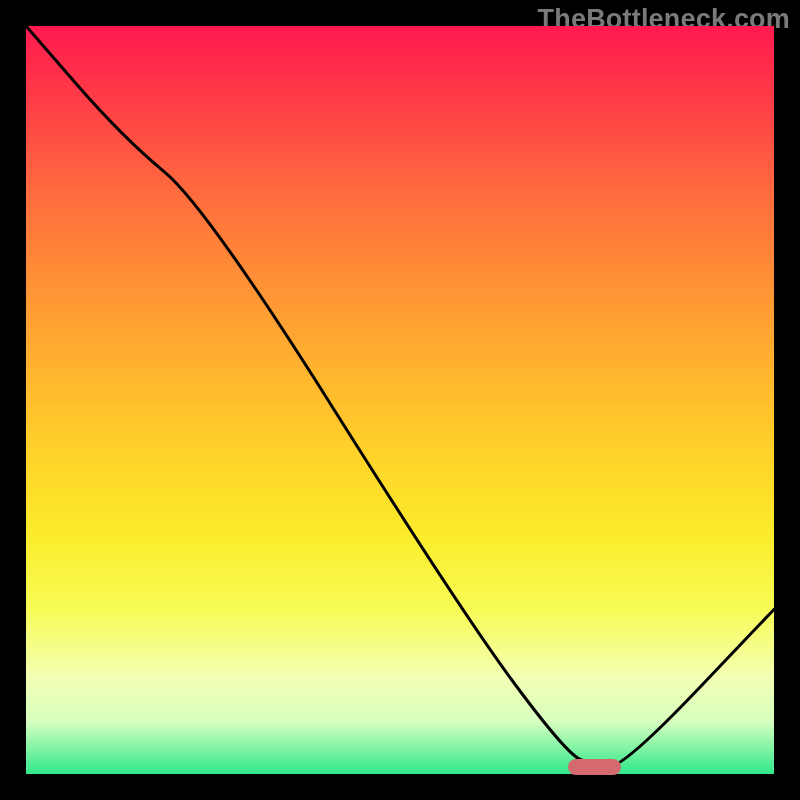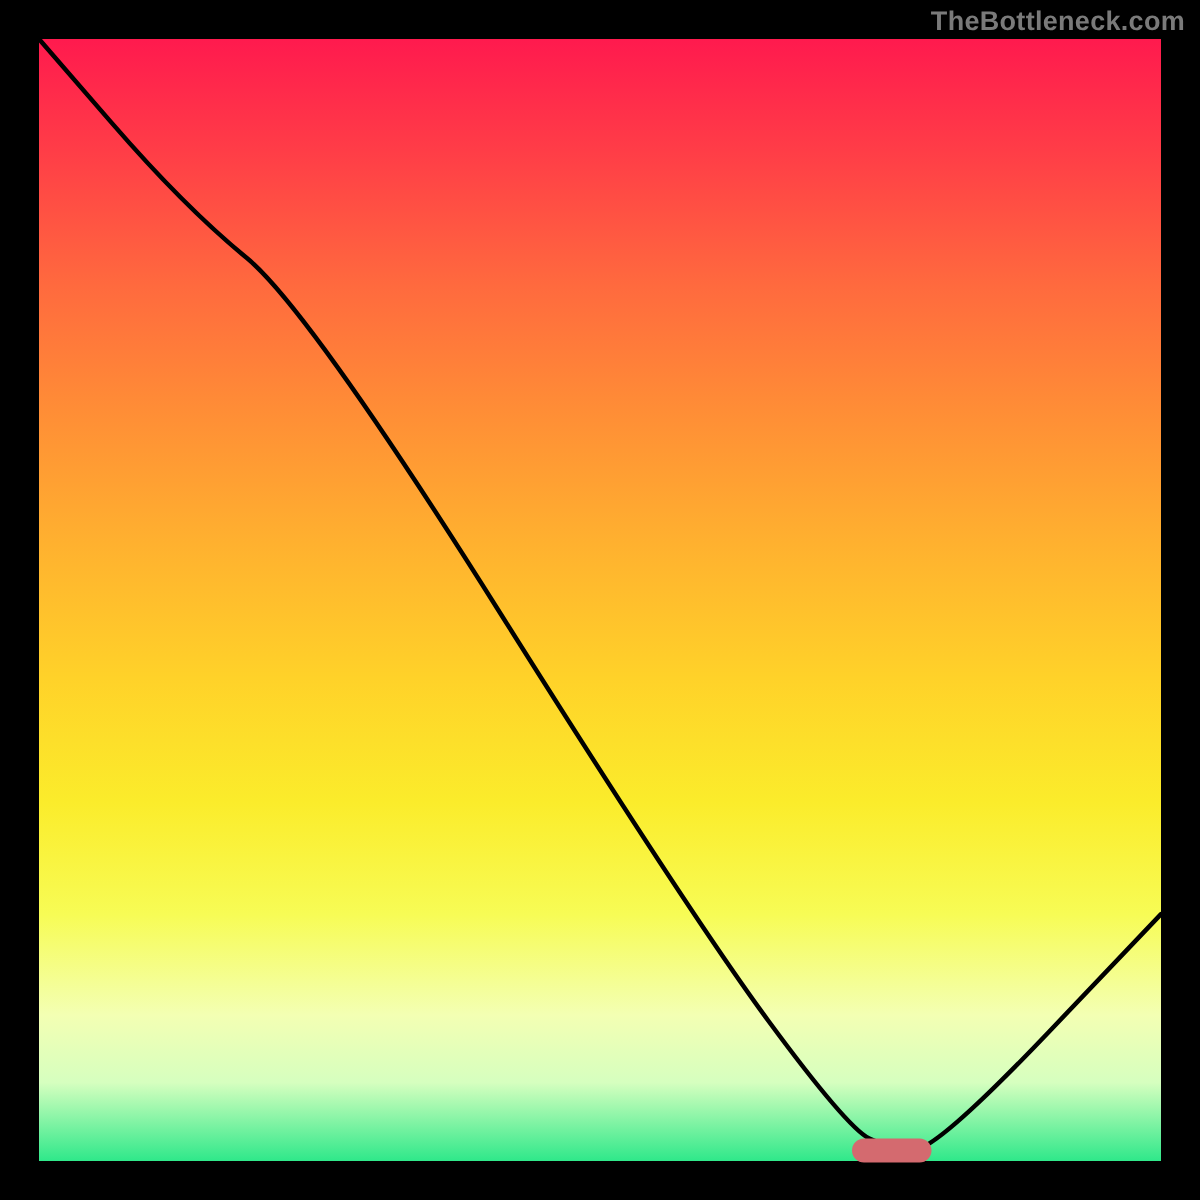--- a/index.html
+++ b/index.html
@@ -38,21 +38,21 @@
       #f3ffb3 87%,
       #d6ffbf 93%,
       #2fe88a 100%
     );
   }
   .attribution {
     position: absolute;
     top: 4px;
     right: 10px;
     color: #7a7a7a;
-    font-size: 18px;
+    font-size: 27px;
     font-weight: 600;
     letter-spacing: 0.2px;
   }
   .curve {
     position: absolute;
     top: 0;
     left: 0;
     width: 748px;
     height: 748px;
   }

